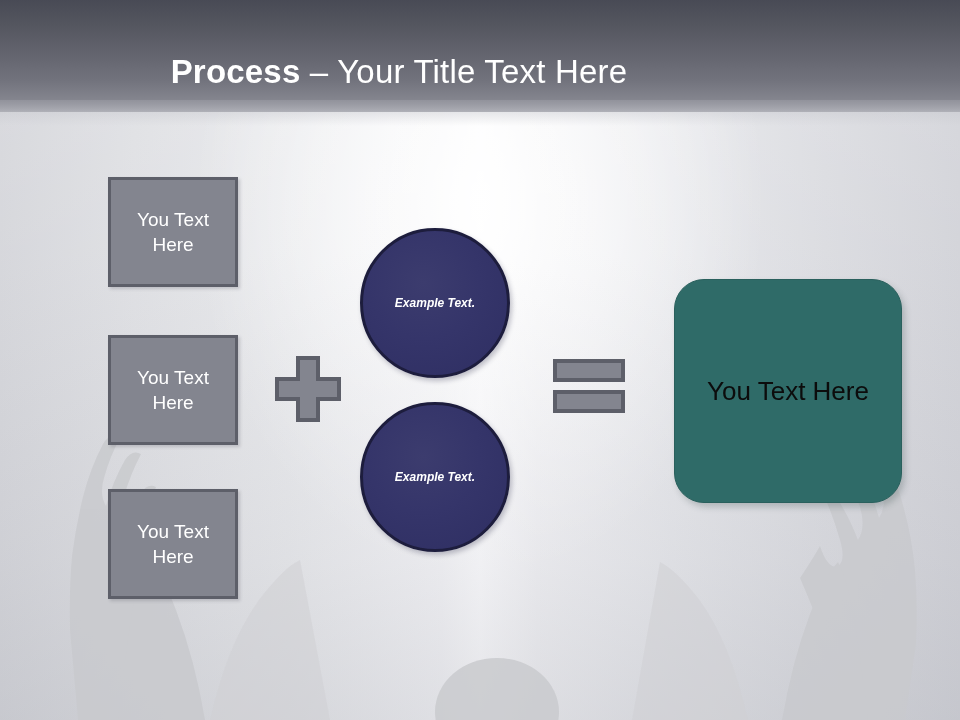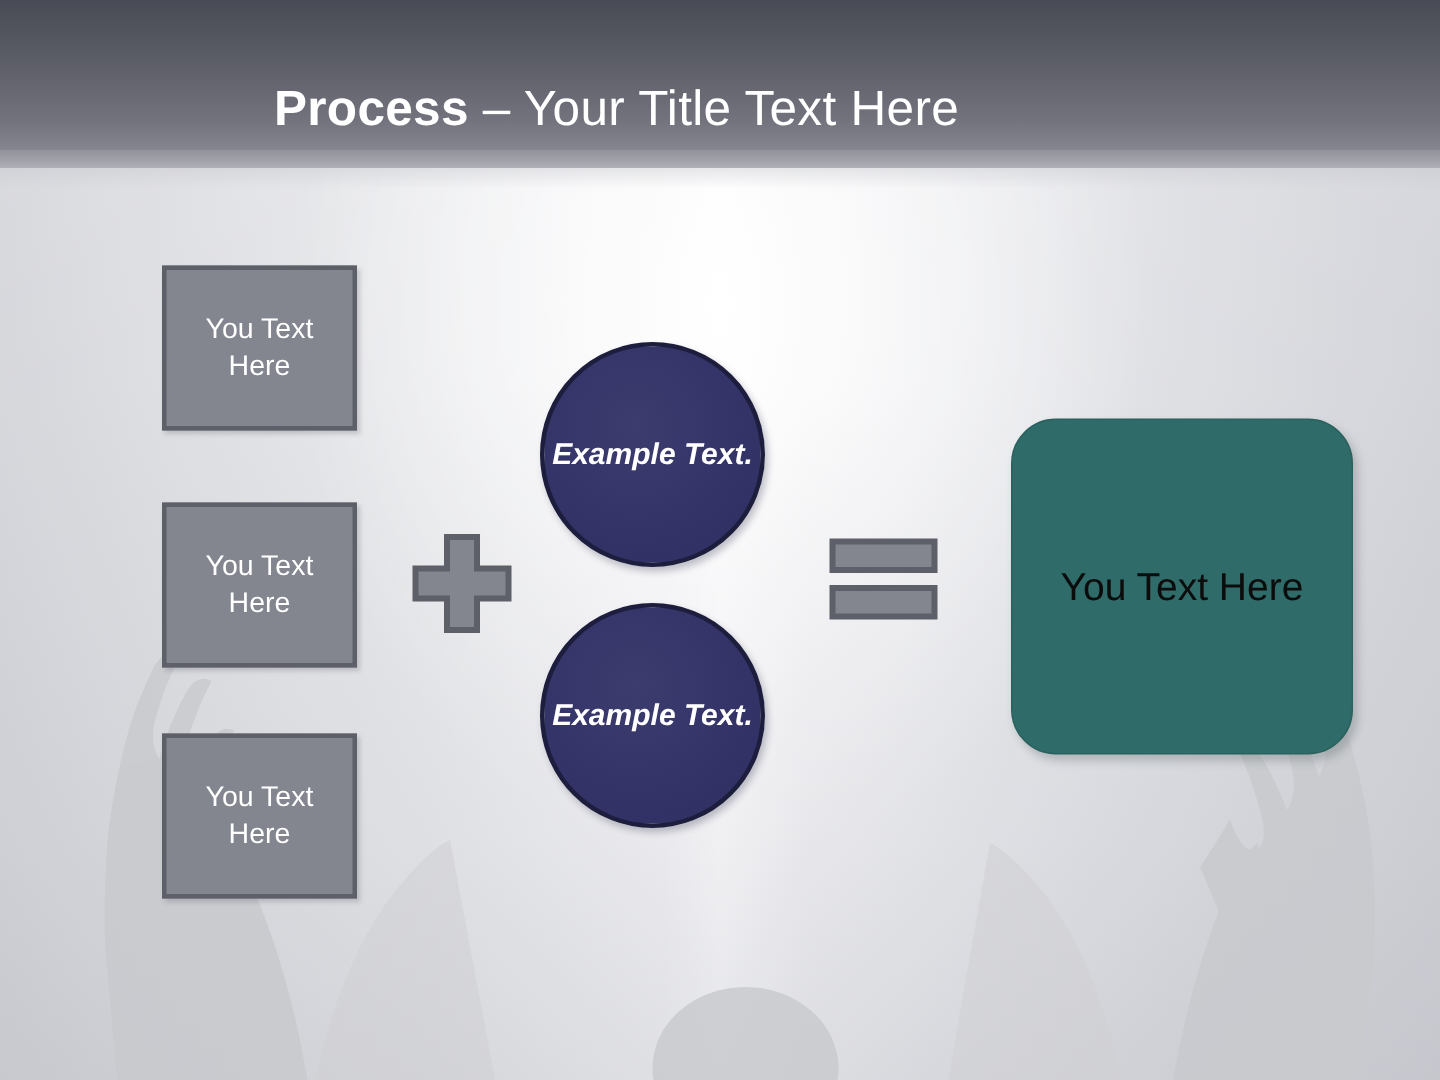--- a/index.html
+++ b/index.html
@@ -73,21 +73,21 @@
     left: 0; top: 100px;
     width: 960px;
     height: 26px;
     background: linear-gradient(180deg,
         rgba(148,149,158,0.85) 0%,
         rgba(200,201,207,0.45) 45%,
         rgba(255,255,255,0.0) 100%);
   }
   .slide-title {
     position: absolute;
-    left: 12px; top: 50px;
+    left: 0; top: 50px;
     width: 798px;
     text-align: center;
     font-size: 33px;
     line-height: 44px;
     color: #ffffff;
     letter-spacing: 0.2px;
     white-space: nowrap;
   }
   .slide-title .t-strong { font-weight: bold; }
   .slide-title .t-light  { font-weight: normal; }
@@ -136,21 +136,21 @@
     background: radial-gradient(circle at 42% 36%, #3c3c6e 0%, #35356a 45%, #2e2e62 100%);
     border: 3px solid #1d1d3d;
     box-sizing: border-box;
     display: flex;
     align-items: center;
     justify-content: center;
     box-shadow: 2px 3px 5px rgba(40,40,70,0.28);
   }
   .navy-circle .nc-text {
     color: #ffffff;
-    font-size: 20px;
+    font-size: 12px;
     line-height: 22px;
     font-weight: bold;
     font-style: italic;
     text-align: center;
   }
   #circle1 { left: 360px; top: 228px; }
   #circle2 { left: 360px; top: 402px; }
 
   
   .equals-op {

